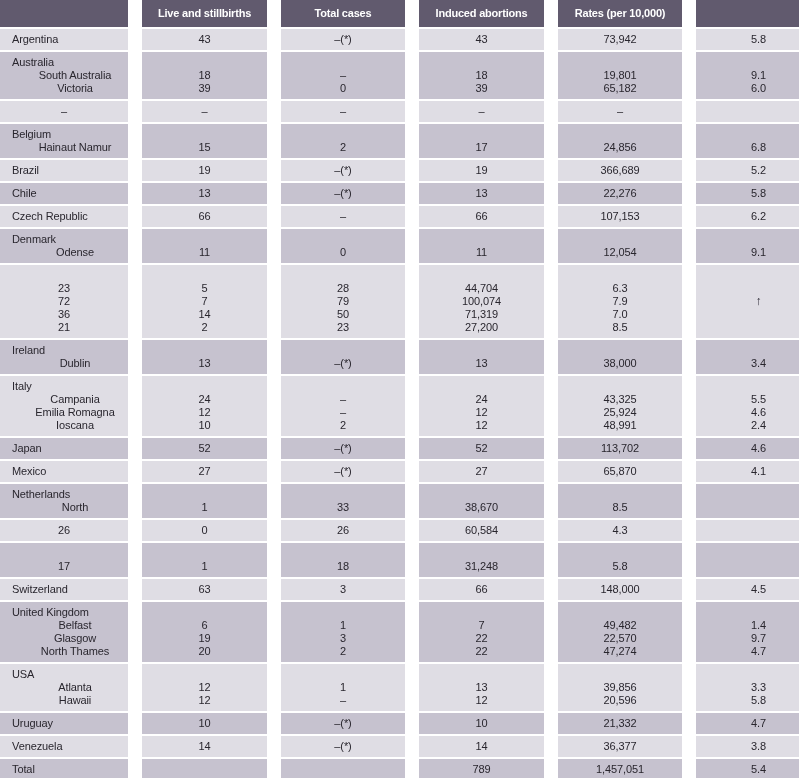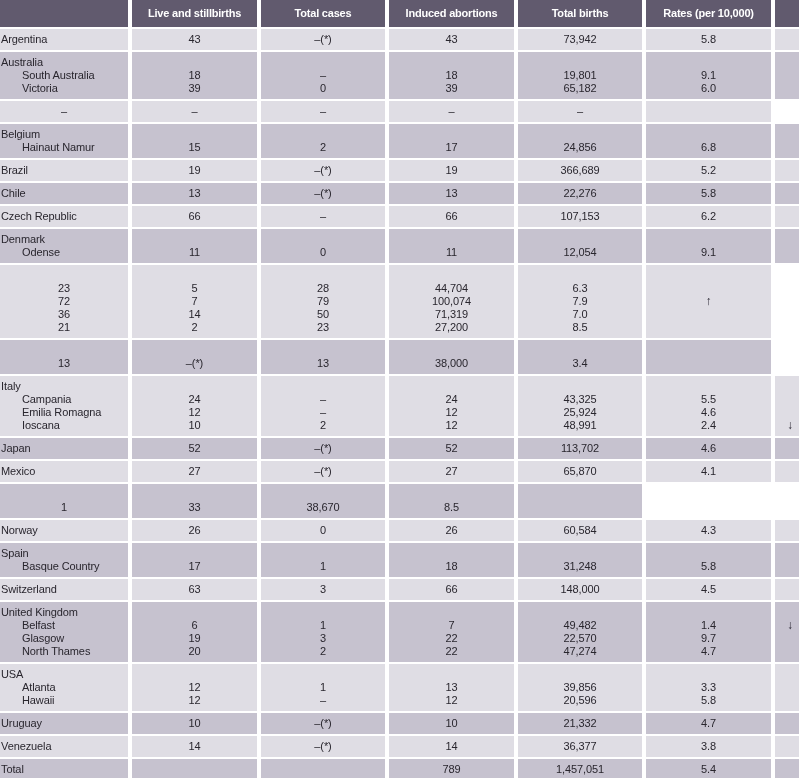--- a/index.html
+++ b/index.html
@@ -1,38 +1,37 @@
 <!DOCTYPE html>
 <html><head>
 <meta charset="utf-8">
 <style>
   html,body{margin:0;padding:0;background:#ffffff;}
   body{font-family:"Liberation Sans","DejaVu Sans",sans-serif;}
   .table{width:799px;background:#ffffff;}
-  .trow{display:grid;grid-template-columns:128px 125px 124px 125px 124px 125px 30px;column-gap:4px;margin-bottom:2px;}
+  .trow{display:grid;grid-template-columns:128px 125px 124px 125px 124px 125px 30px;column-gap:14px;margin-bottom:2px;}
   .cell{padding:4px 0;overflow:hidden;}
   .light .cell{background:#dfdde4;}
   .dark .cell{background:#c6c2cf;}
   .header-row .cell{background:#615a6e;color:#ffffff;font-weight:bold;text-align:center;padding:7px 2px;font-size:11px;letter-spacing:-0.2px;line-height:13px;}
   .line{height:13px;line-height:13px;font-size:11px;color:#29262e;letter-spacing:-0.1px;white-space:nowrap;}
-  .lbl{text-align:left;padding-left:1px;}
-  .lbl.ind{padding-left:22px;}
+  .lbl{text-align:left;padding-left:12px;}
+  .lbl.ind{padding-left:22px;text-align:center;}
   .val{text-align:center;}
   .arr{text-align:center;font-size:12px;color:#2a2733;}
 </style>
 </head>
 <body>
 
 <div class="table">
   <div class="trow header-row">
     <div class="cell"></div>
     <div class="cell">Live and stillbirths</div>
     <div class="cell">Total cases</div>
     <div class="cell">Induced abortions</div>
-    <div class="cell">Total births</div>
     <div class="cell">Rates (per 10,000)</div>
     <div class="cell"></div>
   </div>
   <div id="table-body">
       <div class="trow light">
         <div class="cell">
           <div class="line lbl">Argentina</div>
         </div>
         <div class="cell">
           <div class="line val">43</div>
@@ -278,20 +277,24 @@
         <div class="cell">
           <div class="line arr"></div>
           <div class="line arr"></div>
           <div class="line arr">↑</div>
           <div class="line arr"></div>
           <div class="line arr"></div>
         </div>
       </div>
       <div class="trow dark">
         <div class="cell">
+          <div class="line lbl">Ireland</div>
+          <div class="line lbl ind">Dublin</div>
+        </div>
+        <div class="cell">
           <div class="line val"></div>
           <div class="line val">13</div>
         </div>
         <div class="cell">
           <div class="line val"></div>
           <div class="line val">–(*)</div>
         </div>
         <div class="cell">
           <div class="line val"></div>
           <div class="line val">13</div>
@@ -394,20 +397,24 @@
         </div>
         <div class="cell">
           <div class="line val">4.1</div>
         </div>
         <div class="cell">
           <div class="line arr"></div>
         </div>
       </div>
       <div class="trow dark">
         <div class="cell">
+          <div class="line lbl">Netherlands</div>
+          <div class="line lbl ind">North</div>
+        </div>
+        <div class="cell">
           <div class="line val"></div>
           <div class="line val">1</div>
         </div>
         <div class="cell">
           <div class="line val"></div>
           <div class="line val">33</div>
         </div>
         <div class="cell">
           <div class="line val"></div>
           <div class="line val">38,670</div>
@@ -416,46 +423,39 @@
           <div class="line val"></div>
           <div class="line val">8.5</div>
         </div>
         <div class="cell">
           <div class="line arr"></div>
           <div class="line arr"></div>
         </div>
       </div>
       <div class="trow light">
         <div class="cell">
-          <div class="line lbl">Norway</div>
-        </div>
-        <div class="cell">
           <div class="line val">26</div>
         </div>
         <div class="cell">
           <div class="line val">0</div>
         </div>
         <div class="cell">
           <div class="line val">26</div>
         </div>
         <div class="cell">
           <div class="line val">60,584</div>
         </div>
         <div class="cell">
           <div class="line val">4.3</div>
         </div>
         <div class="cell">
           <div class="line arr"></div>
         </div>
       </div>
       <div class="trow dark">
-        <div class="cell">
-          <div class="line lbl">Spain</div>
-          <div class="line lbl ind">Basque Country</div>
-        </div>
         <div class="cell">
           <div class="line val"></div>
           <div class="line val">17</div>
         </div>
         <div class="cell">
           <div class="line val"></div>
           <div class="line val">1</div>
         </div>
         <div class="cell">
           <div class="line val"></div>

